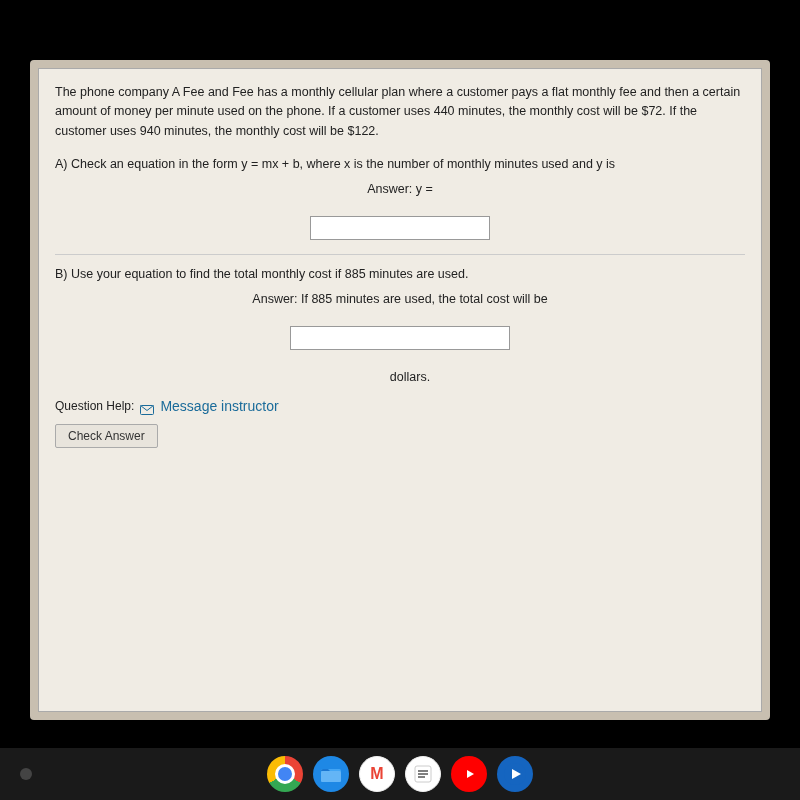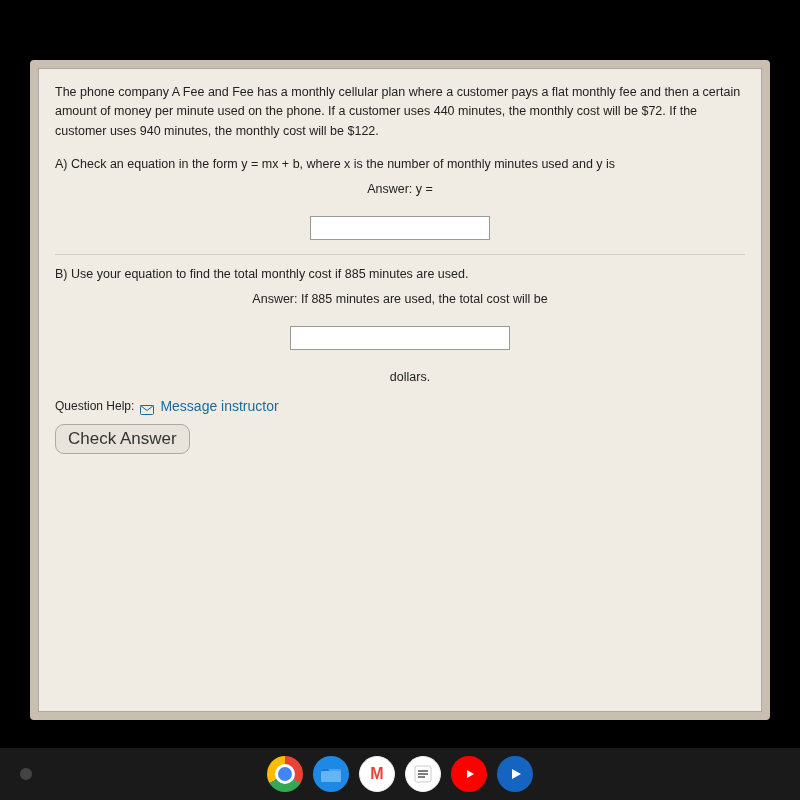--- a/index.html
+++ b/index.html
@@ -119,24 +119,24 @@
       font-size: 14px;
       color: #1a6b9a;
       text-decoration: none;
       cursor: pointer;
     }
 
     .check-answer-btn {
       border: 1px solid #aaa;
       background: #e8e4dc;
       padding: 4px 12px;
-      font-size: 17px;
+      font-size: 12px;
       color: #333;
       cursor: pointer;
-      border-radius: 9px;
+      border-radius: 2px;
     }
 
     
     .math {
     }
 
     
     .taskbar {
       position: absolute;
       bottom: 0;

